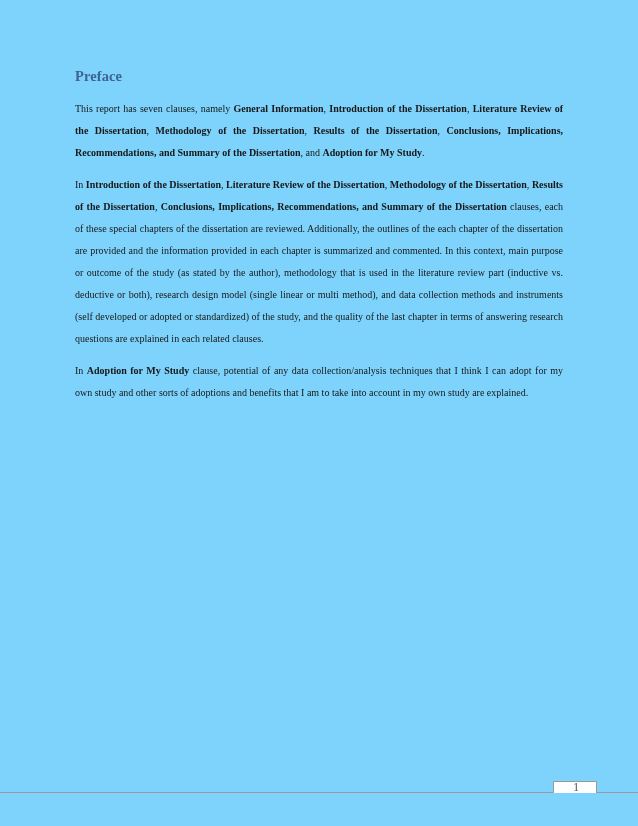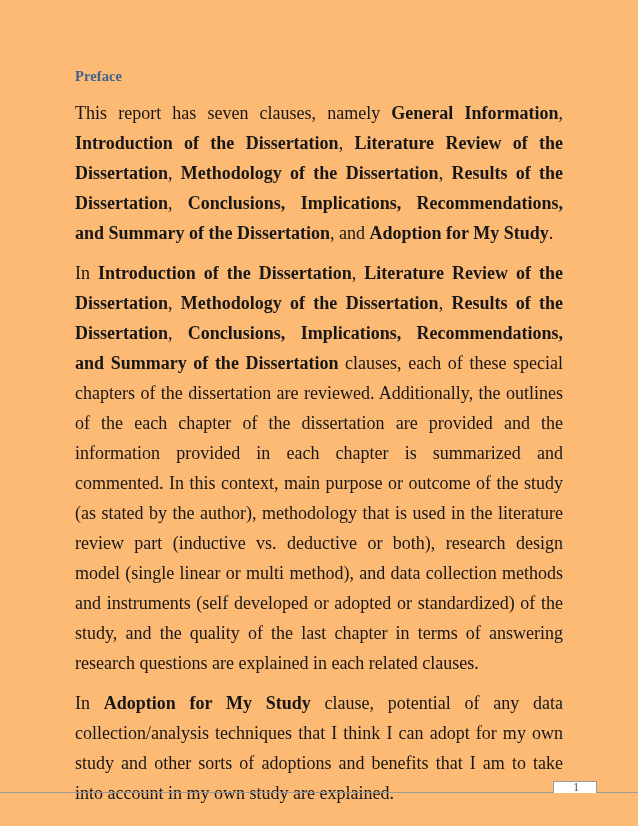--- a/index.html
+++ b/index.html
@@ -9,41 +9,41 @@
     background: #ffffff;
   }
   body {
     font-family: "Liberation Serif", "DejaVu Serif", serif;
     color: #000000;
   }
   .page {
     position: relative;
     width: 638px;
     height: 826px;
-    background: #fdba74;
+    background: #7dd3fc;
     overflow: hidden;
     box-sizing: border-box;
   }
   .content {
     position: absolute;
     left: 75px;
     top: 68px;
     width: 488px;
   }
   .doc-heading {
     font-size: 14.5px;
     font-weight: bold;
     color: #3F6391;
     margin: 0 0 13px 0;
     line-height: 1.2;
     letter-spacing: 0.1px;
   }
   .para {
-    font-size: 18px;
-    line-height: 30px;
+    font-size: 10px;
+    line-height: 22px;
     text-align: justify;
     text-justify: inter-word;
     margin: 0 0 10px 0;
     color: #171717;
     -webkit-hyphens: none;
     hyphens: none;
   }
   .para:last-of-type {
     margin-bottom: 12px;
   }

